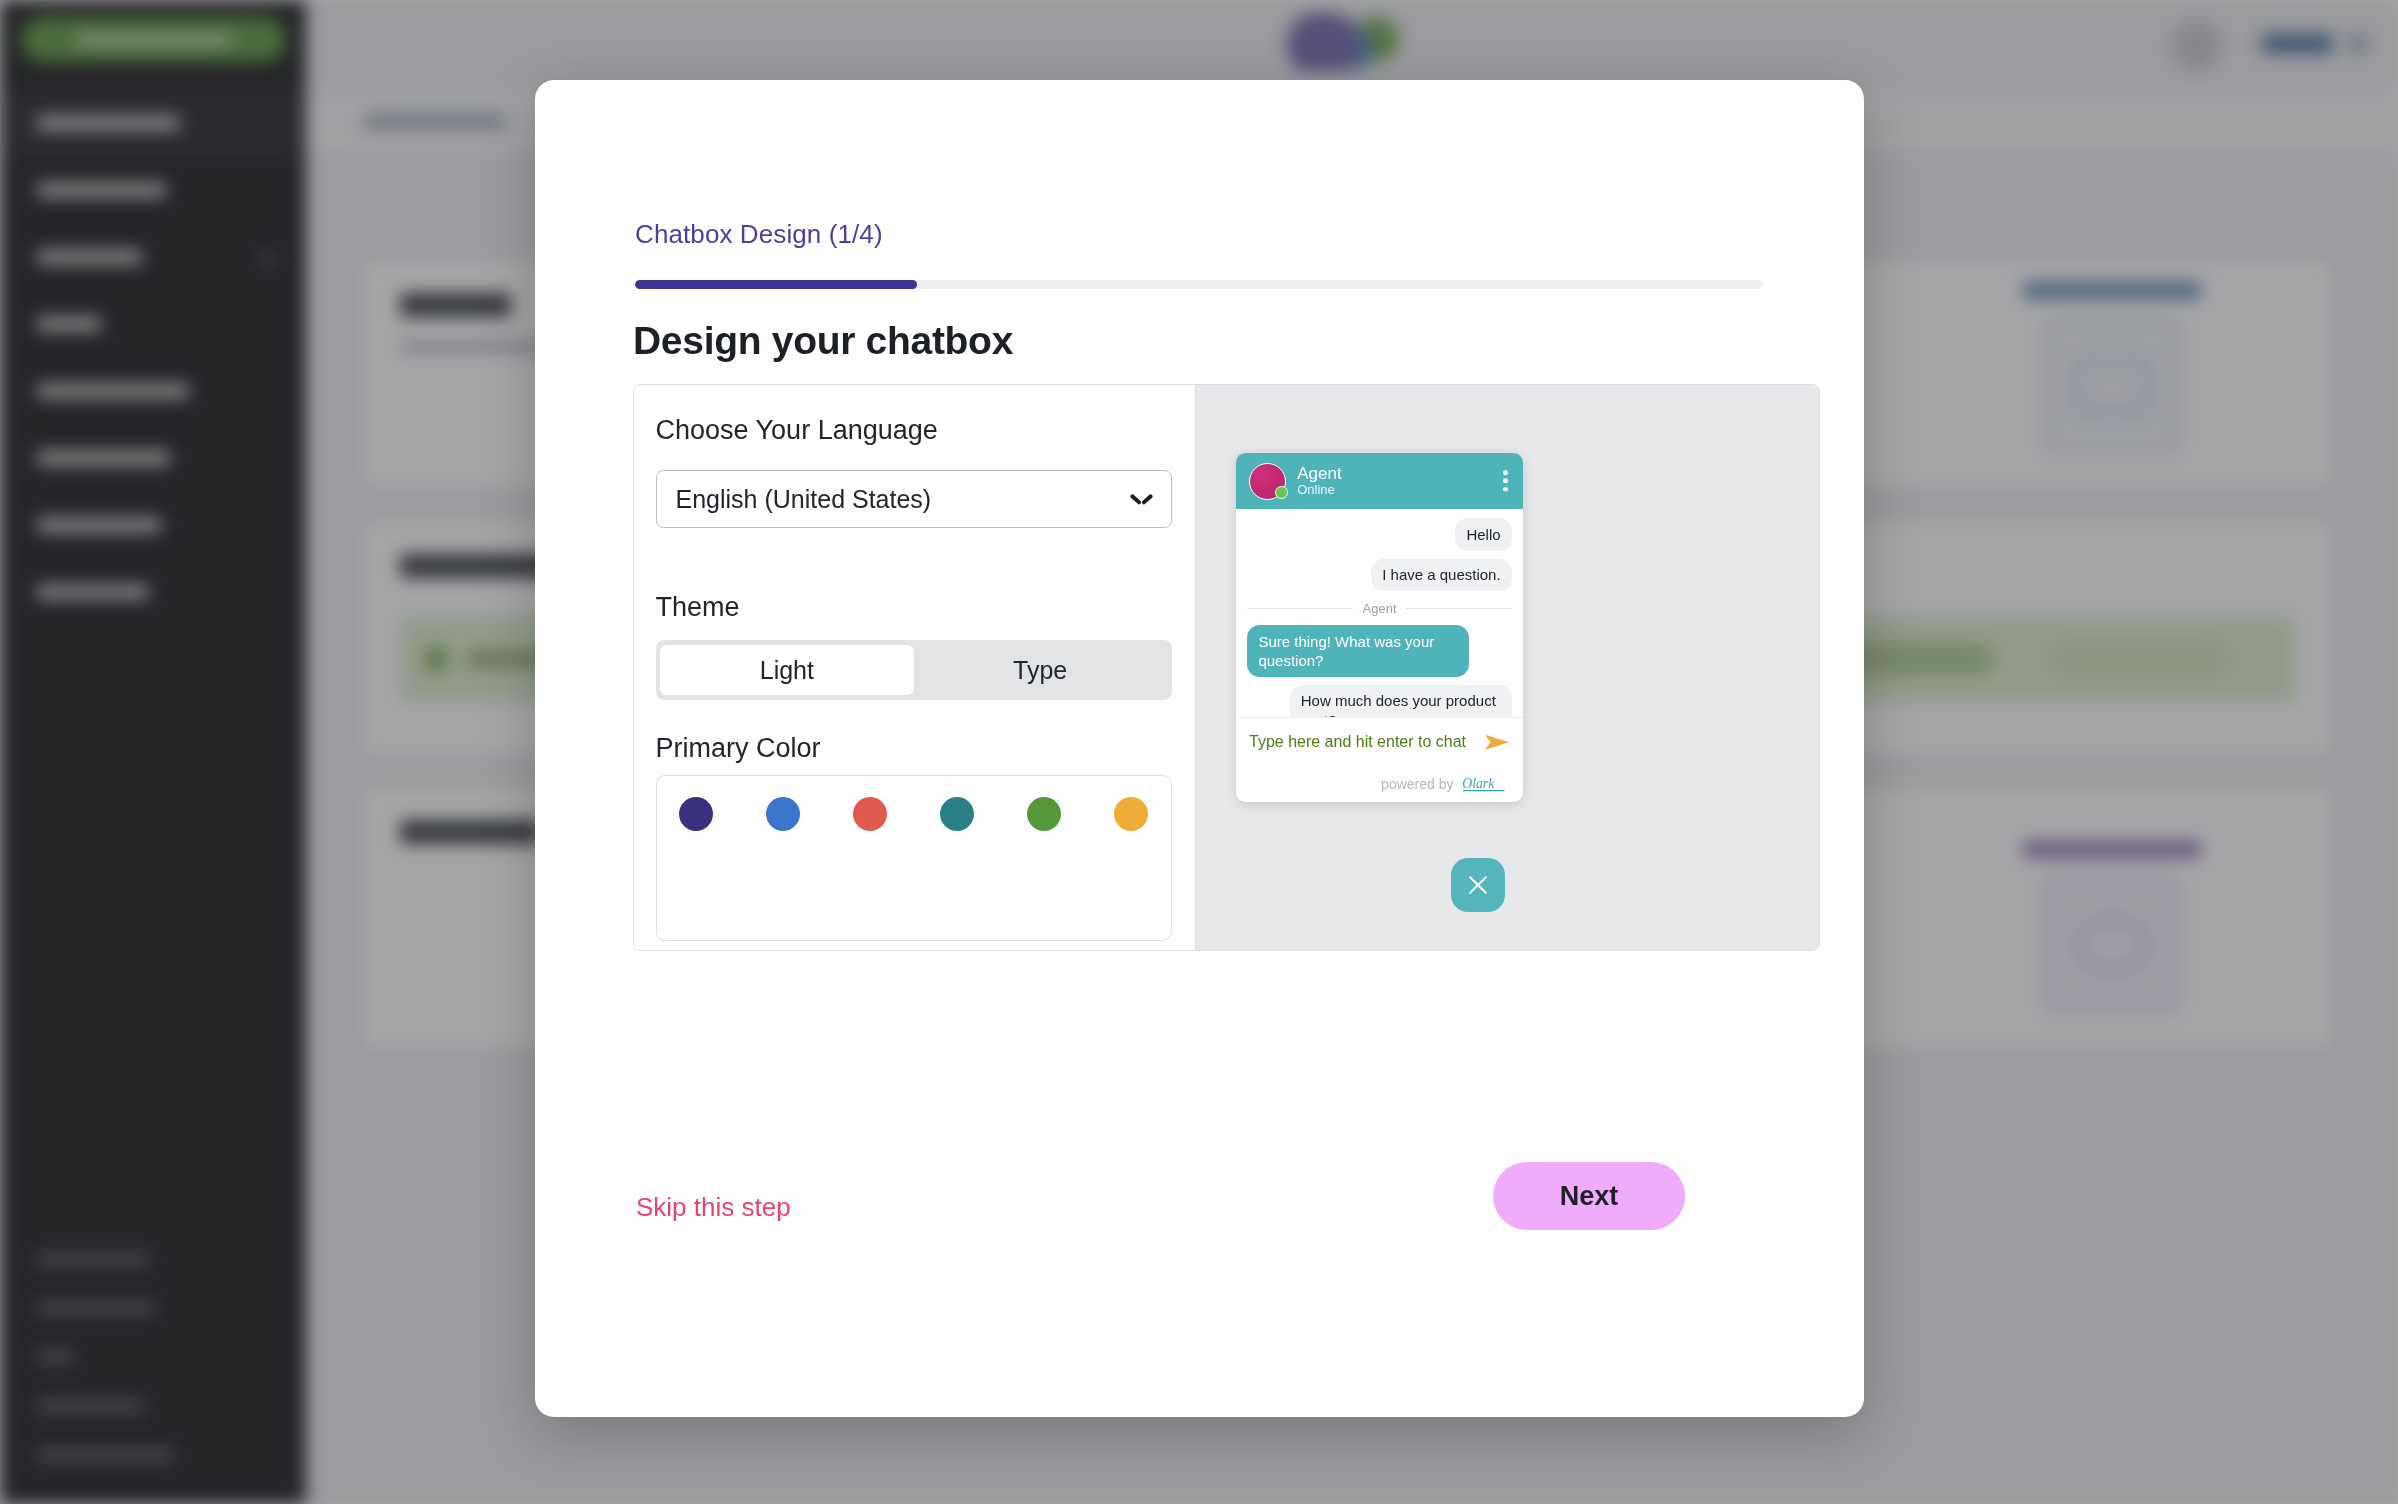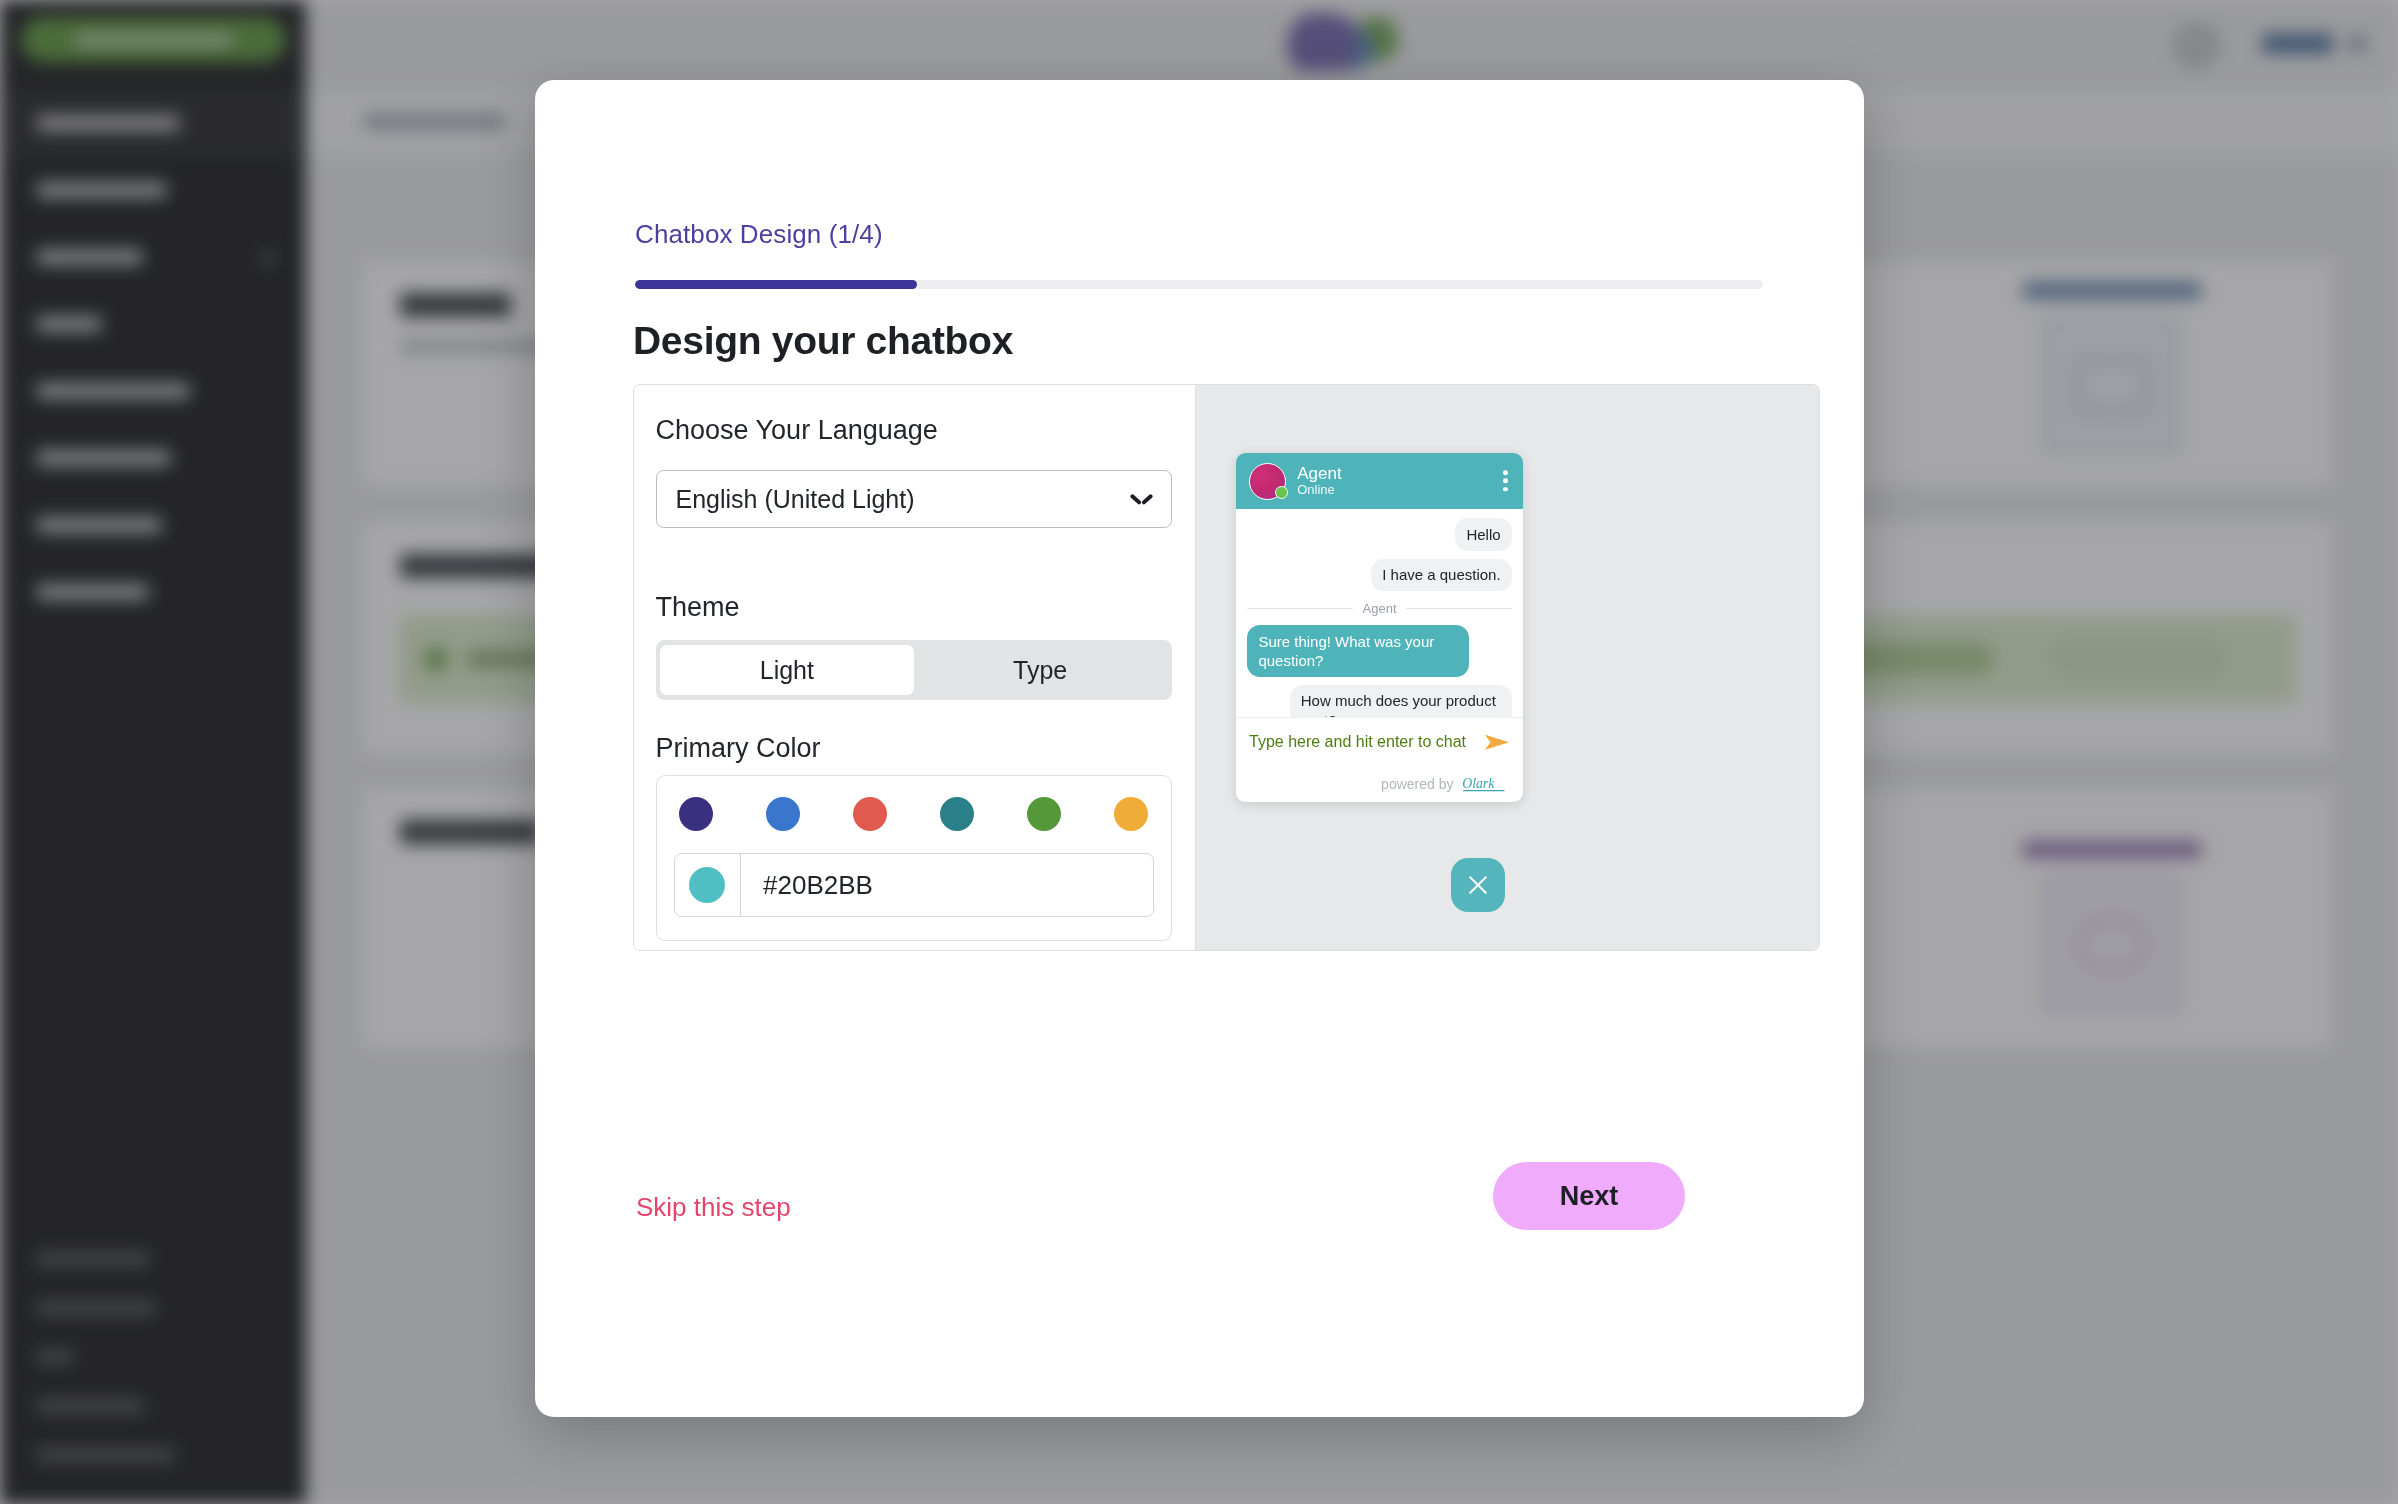--- a/index.html
+++ b/index.html
@@ -465,21 +465,21 @@
 
     <div class="modal-title">Design your chatbox</div>
 
     <div class="panel">
 
       <div class="panel-left">
 
         <div class="field-label" style="left:21.5px; top:30px;">Choose Your Language</div>
 
         <div class="select-box">
-          <span class="select-value">English (United Light)</span>
+          <span class="select-value">English (United States)</span>
           <span class="chev"></span>
         </div>
 
         <div class="field-label" style="left:21.5px; top:199px;margin-top:8px;">Theme</div>
 
         <div class="seg">
           <div class="seg-opt active">Light</div>
           <div class="seg-opt">Type</div>
         </div>
 
@@ -487,26 +487,20 @@
 
         <div class="color-group" style="top:390px;">
           <div class="swatches" id="primary-swatches">
                 <span class="swatch" style="background: rgb(58, 48, 128);"></span>
                 <span class="swatch" style="background: rgb(58, 118, 204);"></span>
                 <span class="swatch" style="background: rgb(224, 90, 80);"></span>
                 <span class="swatch" style="background: rgb(42, 128, 137);"></span>
                 <span class="swatch" style="background: rgb(85, 152, 58);"></span>
                 <span class="swatch" style="background: rgb(239, 173, 55);"></span>
               </div>
-          <div class="hex-row">
-            <span class="hex-chip-wrap">
-              <span class="hex-chip" id="primary-chip" style="background: rgb(79, 191, 196);"></span>
-            </span>
-            <span class="hex-text">#20B2BB</span>
-          </div>
         </div>
 
       </div>
 
       <div class="panel-right">
 
         <div class="chat">
           <div class="chat-head" id="chat-head" style="background: rgb(79, 179, 186);">
             <span class="chat-avatar">
               <span class="online" id="online-badge" style="background: rgb(104, 196, 74);"></span>

